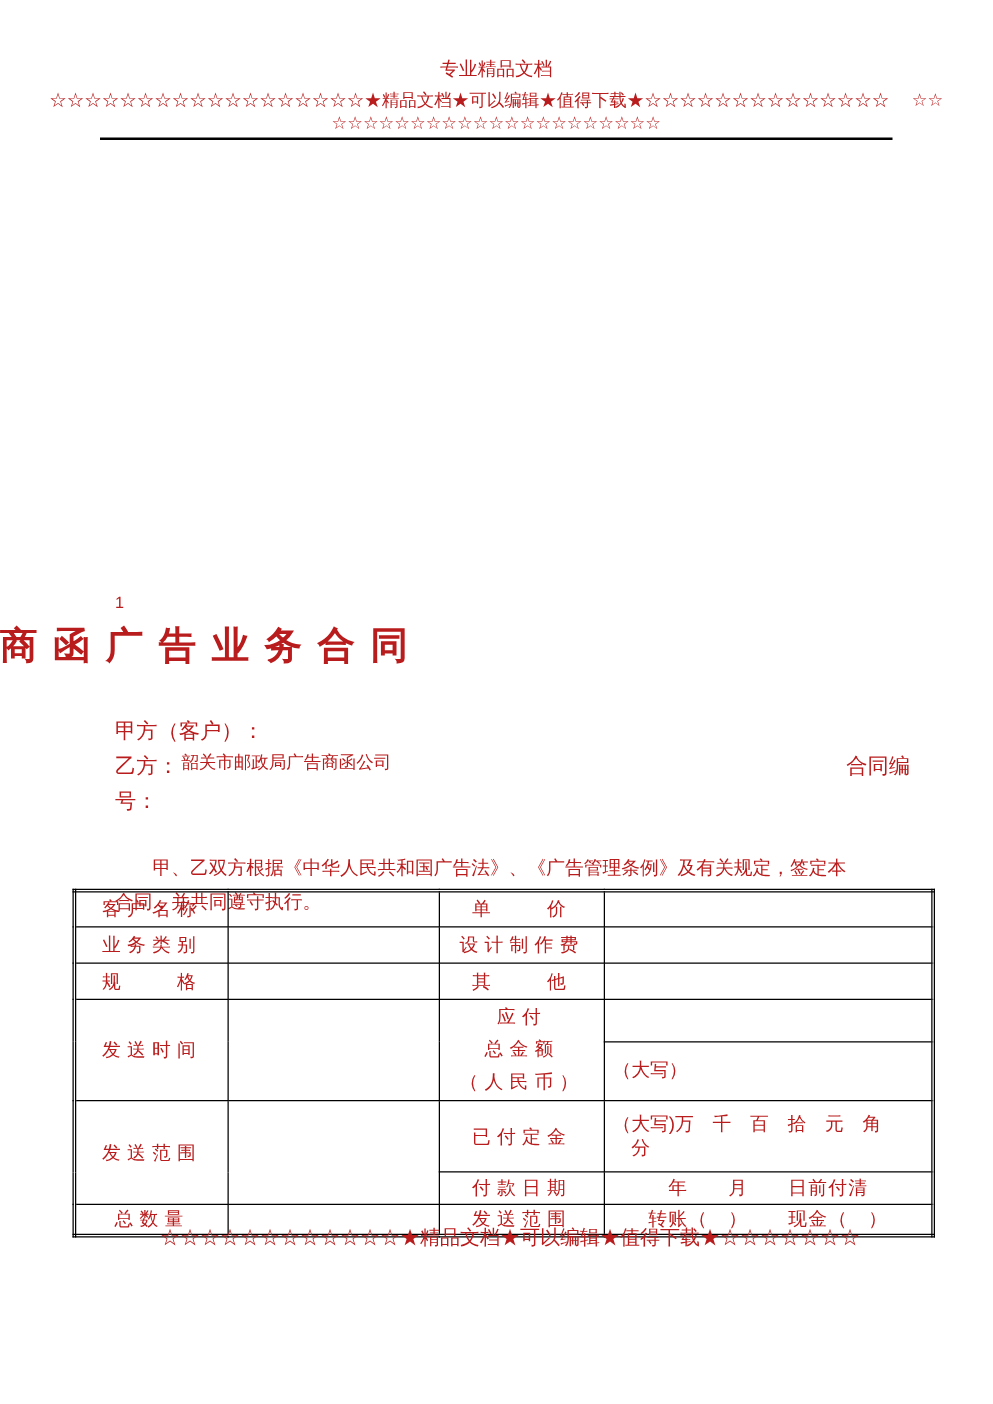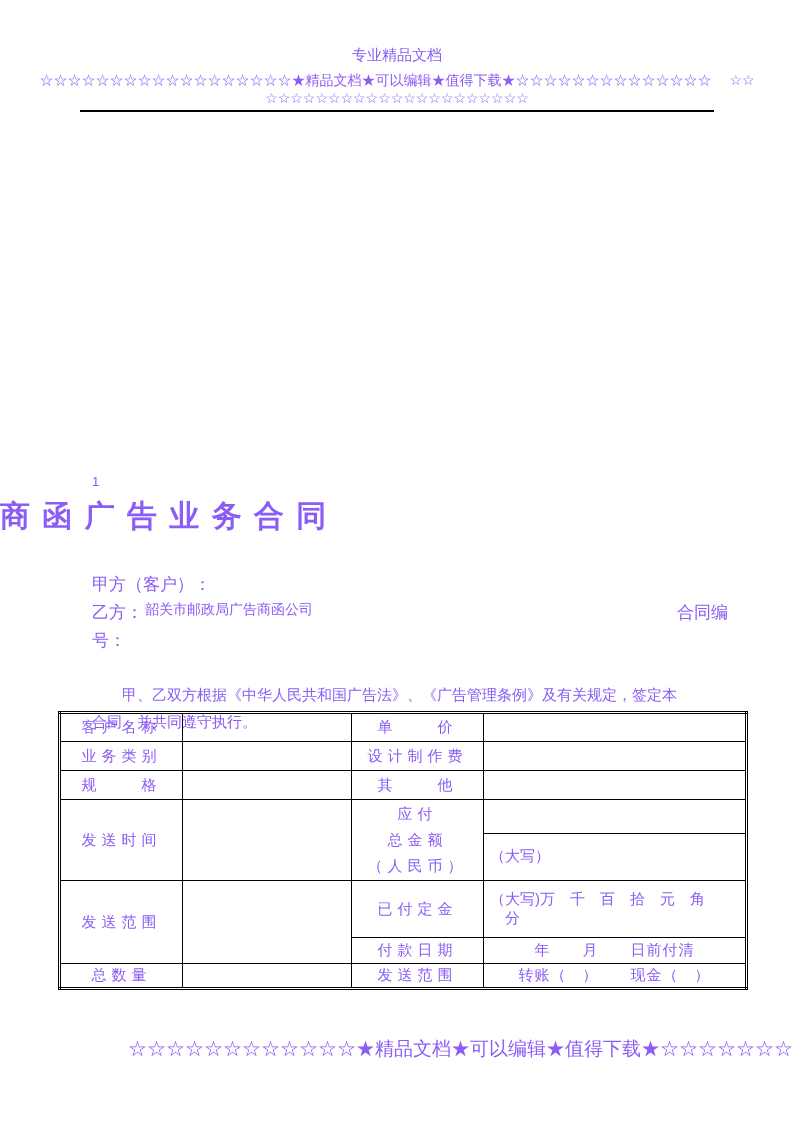--- a/index.html
+++ b/index.html
@@ -5,21 +5,21 @@
   html, body {
     margin: 0;
     padding: 0;
     background: #ffffff;
   }
   .page {
     position: relative;
     width: 794px;
     height: 1123px;
     background: #ffffff;
-    color: #8b5cf6;
+    color: #b91c1c;
     font-family: "Liberation Sans", sans-serif;
     overflow: hidden;
   }
   .abs { position: absolute; }
 
   
   .hdr-label {
     top: 46px; left: 0; width: 100%;
     text-align: center;
     font-size: 15px;
@@ -105,22 +105,22 @@
   table.contract td.mid-lines { line-height: 26px; }
   tr.h29 { height: 29px; }
   tr.h33 { height: 33px; }
   tr.h46 { height: 46px; }
   tr.h57 { height: 57px; }
   tr.h26 { height: 26px; }
   tr.h25 { height: 25px; }
 
   
   .footer-stars {
-    top: 1036px; left: 128px;
-    font-size: 19px;
+    top: 980px; left: 128px;
+    font-size: 16px;
     white-space: nowrap;
   }
 </style>
 </head>
 <body>
 
 <div class="page">
 
   <div class="abs hdr-label">专业精品文档</div>
   <div class="abs hdr-stars1"><span>☆☆☆☆☆☆☆☆☆☆☆☆☆☆☆☆☆☆★精品文档★可以编辑★值得下载★☆☆☆☆☆☆☆☆☆☆☆☆☆☆</span><span class="tail">☆☆</span></div>

